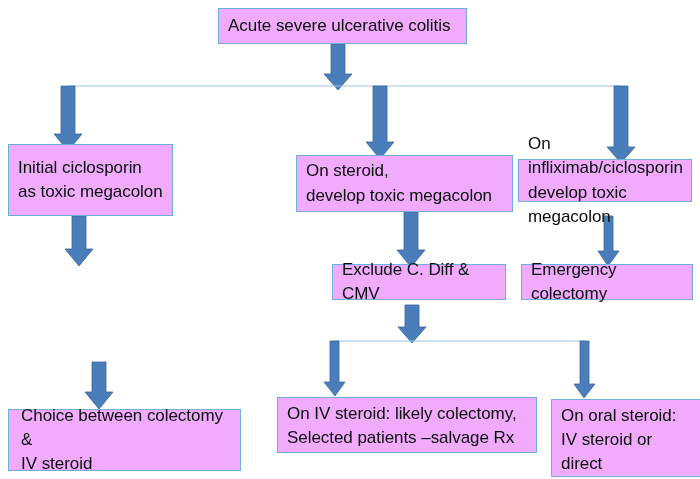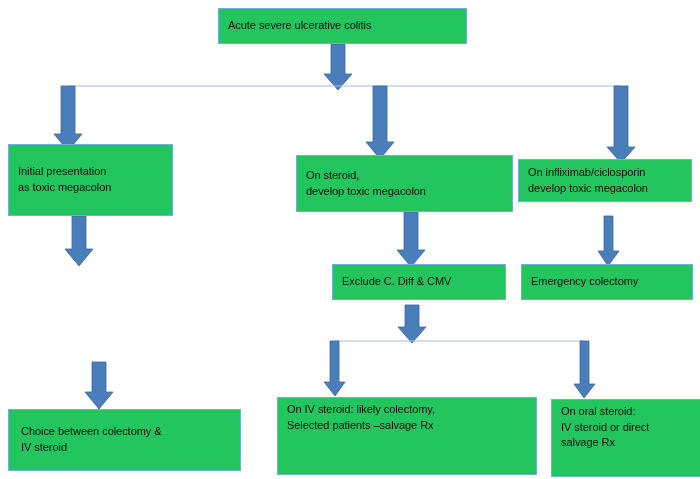--- a/index.html
+++ b/index.html
@@ -17,23 +17,23 @@
   #canvas {
     position: absolute;
     left: 0; top: 0;
     width: 700px;
     height: 479px;
   }
   .node {
     position: absolute;
     box-sizing: border-box;
     border: 1px solid #6FAEDD;
-    background: #22c55e;
+    background: #f0abfc;
     color: #0d0d0d;
-    font-size: 11px;
+    font-size: 17px;
     line-height: 1.42;
     padding: 4px 8px 4px 9px;
     white-space: pre-line;
     letter-spacing: -0.05px;
     z-index: 3;
   }
   .node.center-v {
     display: flex;
     flex-direction: column;
     justify-content: center;
@@ -101,37 +101,37 @@
     </g>
 
     <g>
       <polygon class="arrow-body" points="580,341 589,341 589,384 595,384 584,398 574,384 580,384"></polygon>
     </g>
 
   </svg>
 
   <div class="node center-v" style="left:218px; top:8px; width:249px; height:36px;">Acute severe ulcerative colitis</div>
 
-  <div class="node center-v" style="left:8px; top:144px; width:165px; height:72px;">Initial presentation
+  <div class="node center-v" style="left:8px; top:144px; width:165px; height:72px;">Initial ciclosporin
 as toxic megacolon</div>
 
   <div class="node center-v" style="left:296px; top:155px; width:217px; height:57px;">On steroid,
 develop toxic megacolon</div>
 
   <div class="node center-v" style="left:518px; top:159px; width:174px; height:43px;">On infliximab/ciclosporin
 develop toxic megacolon</div>
 
 
   <div class="node center-v" style="left:521px; top:264px; width:172px; height:36px;">Emergency colectomy</div>
 
   <div class="node center-v" style="left:332px; top:264px; width:174px; height:36px;">Exclude C. Diff &amp; CMV</div>
 
   <div class="node center-v" style="left:8px; top:409px; width:233px; height:62px;padding-left:12px;">Choice between colectomy &amp;
 IV steroid</div>
 
-  <div class="node" style="left:277px; top:397px; width:260px; height:78px;">On IV steroid: likely colectomy,
+  <div class="node" style="left:277px; top:397px; width:260px; height:56px;">On IV steroid: likely colectomy,
 Selected patients –salvage Rx</div>
 
   <div class="node" style="left:551px; top:399px; width:153px; height:78px;">On oral steroid:
 IV steroid or direct
 salvage Rx</div>
 
 </div>
 
 </body></html>

